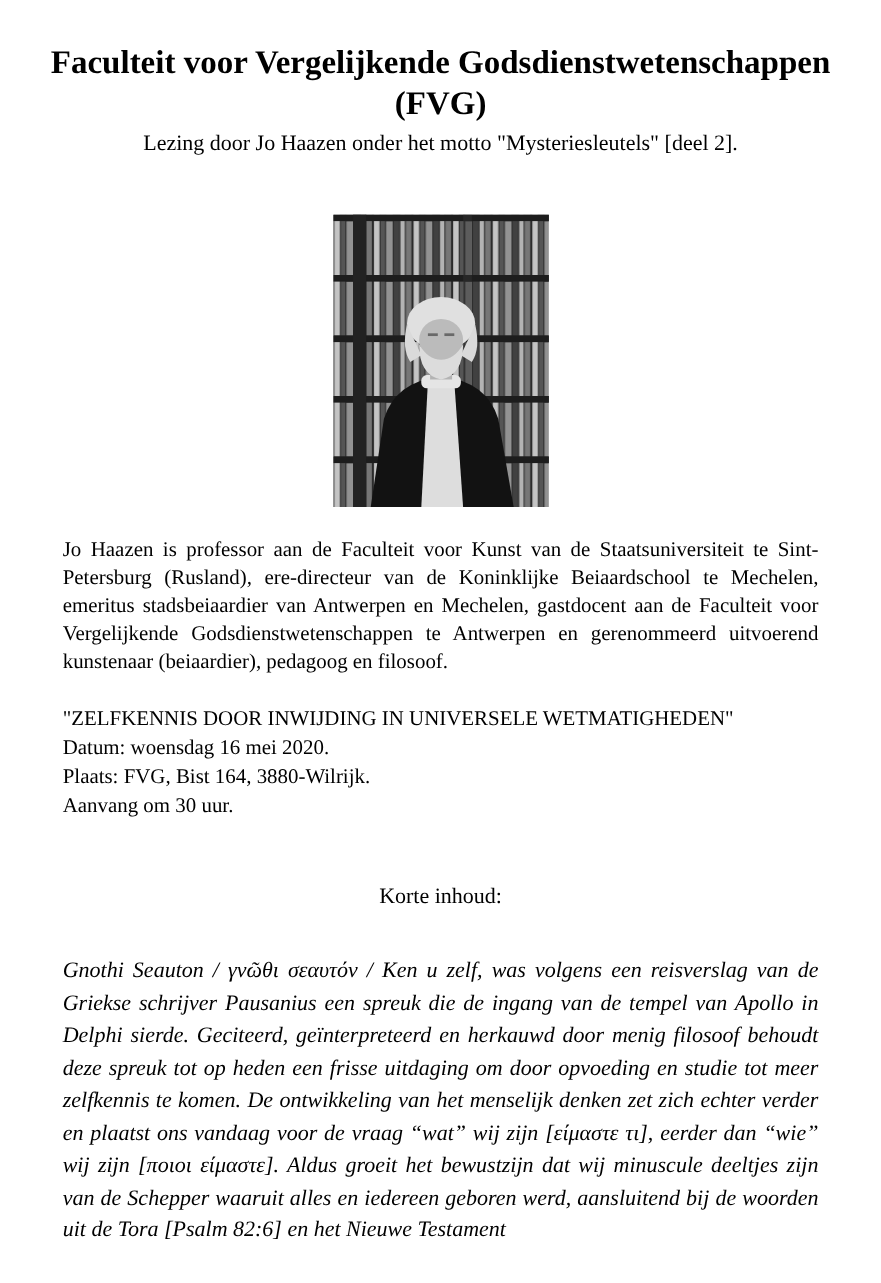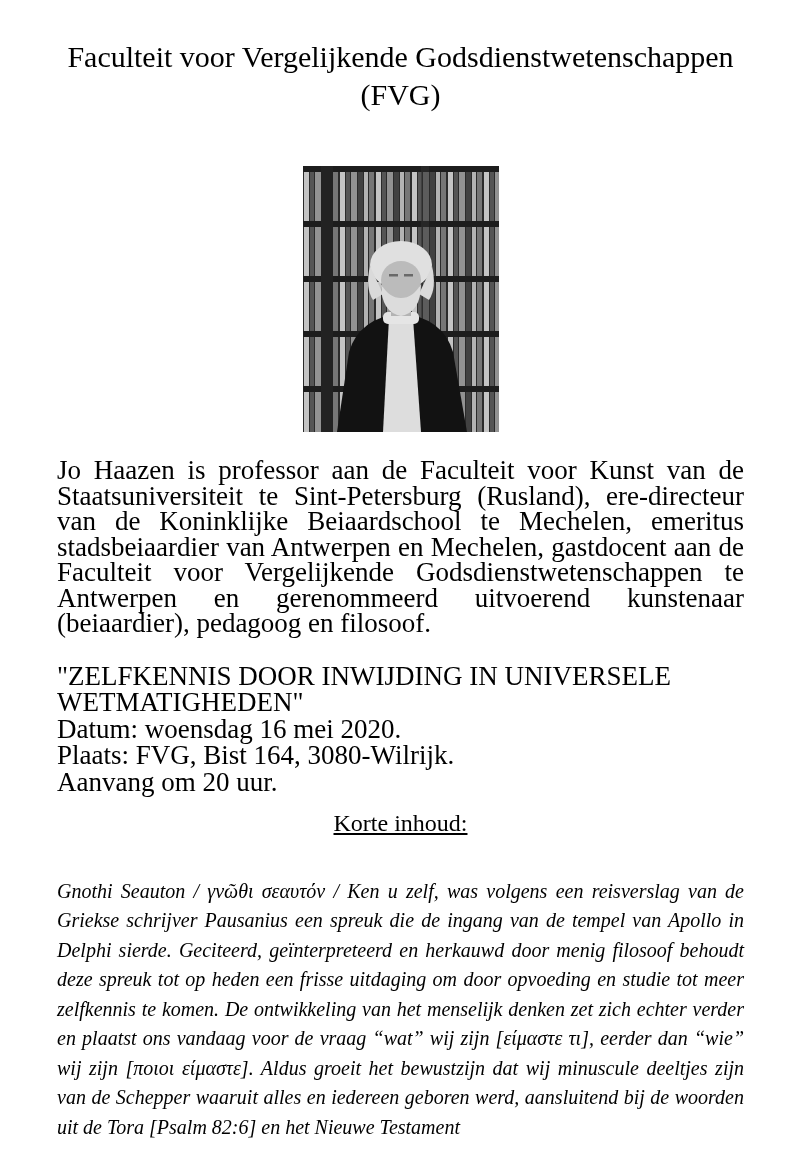--- a/index.html
+++ b/index.html
@@ -14,71 +14,71 @@
     margin: 0 auto;
     background: #ffffff;
     font-family: "Liberation Serif", "DejaVu Serif", serif;
     color: #000000;
     overflow: hidden;
   }
   .doc-title {
     margin: 38px 40px 0 40px;
     text-align: center;
     font-size: 30px;
-    font-weight: 400;
+    font-weight: 700;
     line-height: 38px;
   }
   .doc-subtitle {
     margin: 4px 60px 0 60px;
     text-align: center;
     font-size: 20px;
     line-height: 25px;
   }
   .photo-wrap {
     margin: 52px auto 0 auto;
     width: 196px;
     height: 266px;
   }
   .photo-wrap svg { display: block; }
   .body-block {
     margin: 28px 57px 0 57px;
-    font-size: 27px;
+    font-size: 19px;
     line-height: 25.5px;
   }
   .justified { text-align: justify; }
   .bio { margin-top: 26px; }
   .lecture-heading {
     margin-top: 30px;
     text-decoration: underline;
   }
   .lecture-lines { margin-top: 26px; }
   .lecture-lines .line { line-height: 26.5px; }
   .short-heading {
-    margin-top: 16px;
+    margin-top: 56px;
     text-align: center;
-    font-size: 24px;
-    text-decoration: underline;
+    font-size: 20px;
   }
   .summary {
     margin-top: 40px;
     font-style: italic;
     font-size: 20px;
     line-height: 29.5px;
   }
 </style>
 </head>
 <body>
 
 <div class="page">
 
   <h1 class="doc-title">
     <span>Faculteit voor Vergelijkende Godsdienstwetenschappen</span><br>
     <span>(FVG)</span>
   </h1>
 
+  <div class="doc-subtitle">Lezing door Jo Haazen onder het motto "Mysteriesleutels" [deel 2].</div>
 
   <div class="photo-wrap">
     <svg viewBox="0 0 196 266" width="196" height="266" role="img">
       <defs>
         <pattern id="books" width="36" height="55" patternUnits="userSpaceOnUse">
           <rect width="36" height="55" fill="#2e2e2e"></rect>
           <rect x="1" y="4" width="5" height="51" fill="#cfcfcf"></rect>
           <rect x="7" y="2" width="4" height="53" fill="#5a5a5a"></rect>
           <rect x="12" y="6" width="6" height="49" fill="#9a9a9a"></rect>
           <rect x="19" y="3" width="5" height="52" fill="#454545"></rect>
@@ -119,21 +119,21 @@
       <rect x="0" y="0" width="196" height="266" fill="#000000" opacity="0.05"></rect>
     </svg>
   </div>
 
   <p class="body-block justified bio">Jo Haazen is professor aan de Faculteit voor Kunst van de Staatsuniversiteit te Sint-Petersburg (Rusland), ere-directeur van de Koninklijke Beiaardschool te Mechelen, emeritus stadsbeiaardier van Antwerpen en Mechelen, gastdocent aan de Faculteit voor Vergelijkende Godsdienstwetenschappen te Antwerpen en gerenommeerd uitvoerend kunstenaar (beiaardier), pedagoog en filosoof.</p>
 
 
   <div class="body-block lecture-lines">
     <div class="line">"ZELFKENNIS DOOR INWIJDING IN UNIVERSELE WETMATIGHEDEN"</div>
     <div class="line">Datum: woensdag 16 mei 2020.</div>
-    <div class="line">Plaats: FVG, Bist 164, 3080-Wilrijk.</div>
-    <div class="line">Aanvang om 20 uur.</div>
+    <div class="line">Plaats: FVG, Bist 164, 3880-Wilrijk.</div>
+    <div class="line">Aanvang om 30 uur.</div>
   </div>
 
   <div class="body-block short-heading">Korte inhoud:</div>
 
   <p class="body-block justified summary">Gnothi Seauton / γνῶθι σεαυτόν / Ken u zelf, was volgens een reisverslag van de Griekse schrijver Pausanius een spreuk die de ingang van de tempel van Apollo in Delphi sierde. Geciteerd, geïnterpreteerd en herkauwd door menig filosoof behoudt deze spreuk tot op heden een frisse uitdaging om door opvoeding en studie tot meer zelfkennis te komen. De ontwikkeling van het menselijk denken zet zich echter verder en plaatst ons vandaag voor de vraag “wat” wij zijn [είμαστε τι], eerder dan “wie” wij zijn [ποιοι είμαστε]. Aldus groeit het bewustzijn dat wij minuscule deeltjes zijn van de Schepper waaruit alles en iedereen geboren werd, aansluitend bij de woorden uit de Tora [Psalm 82:6] en het Nieuwe Testament</p>
 
 </div>
 
 </body></html>

